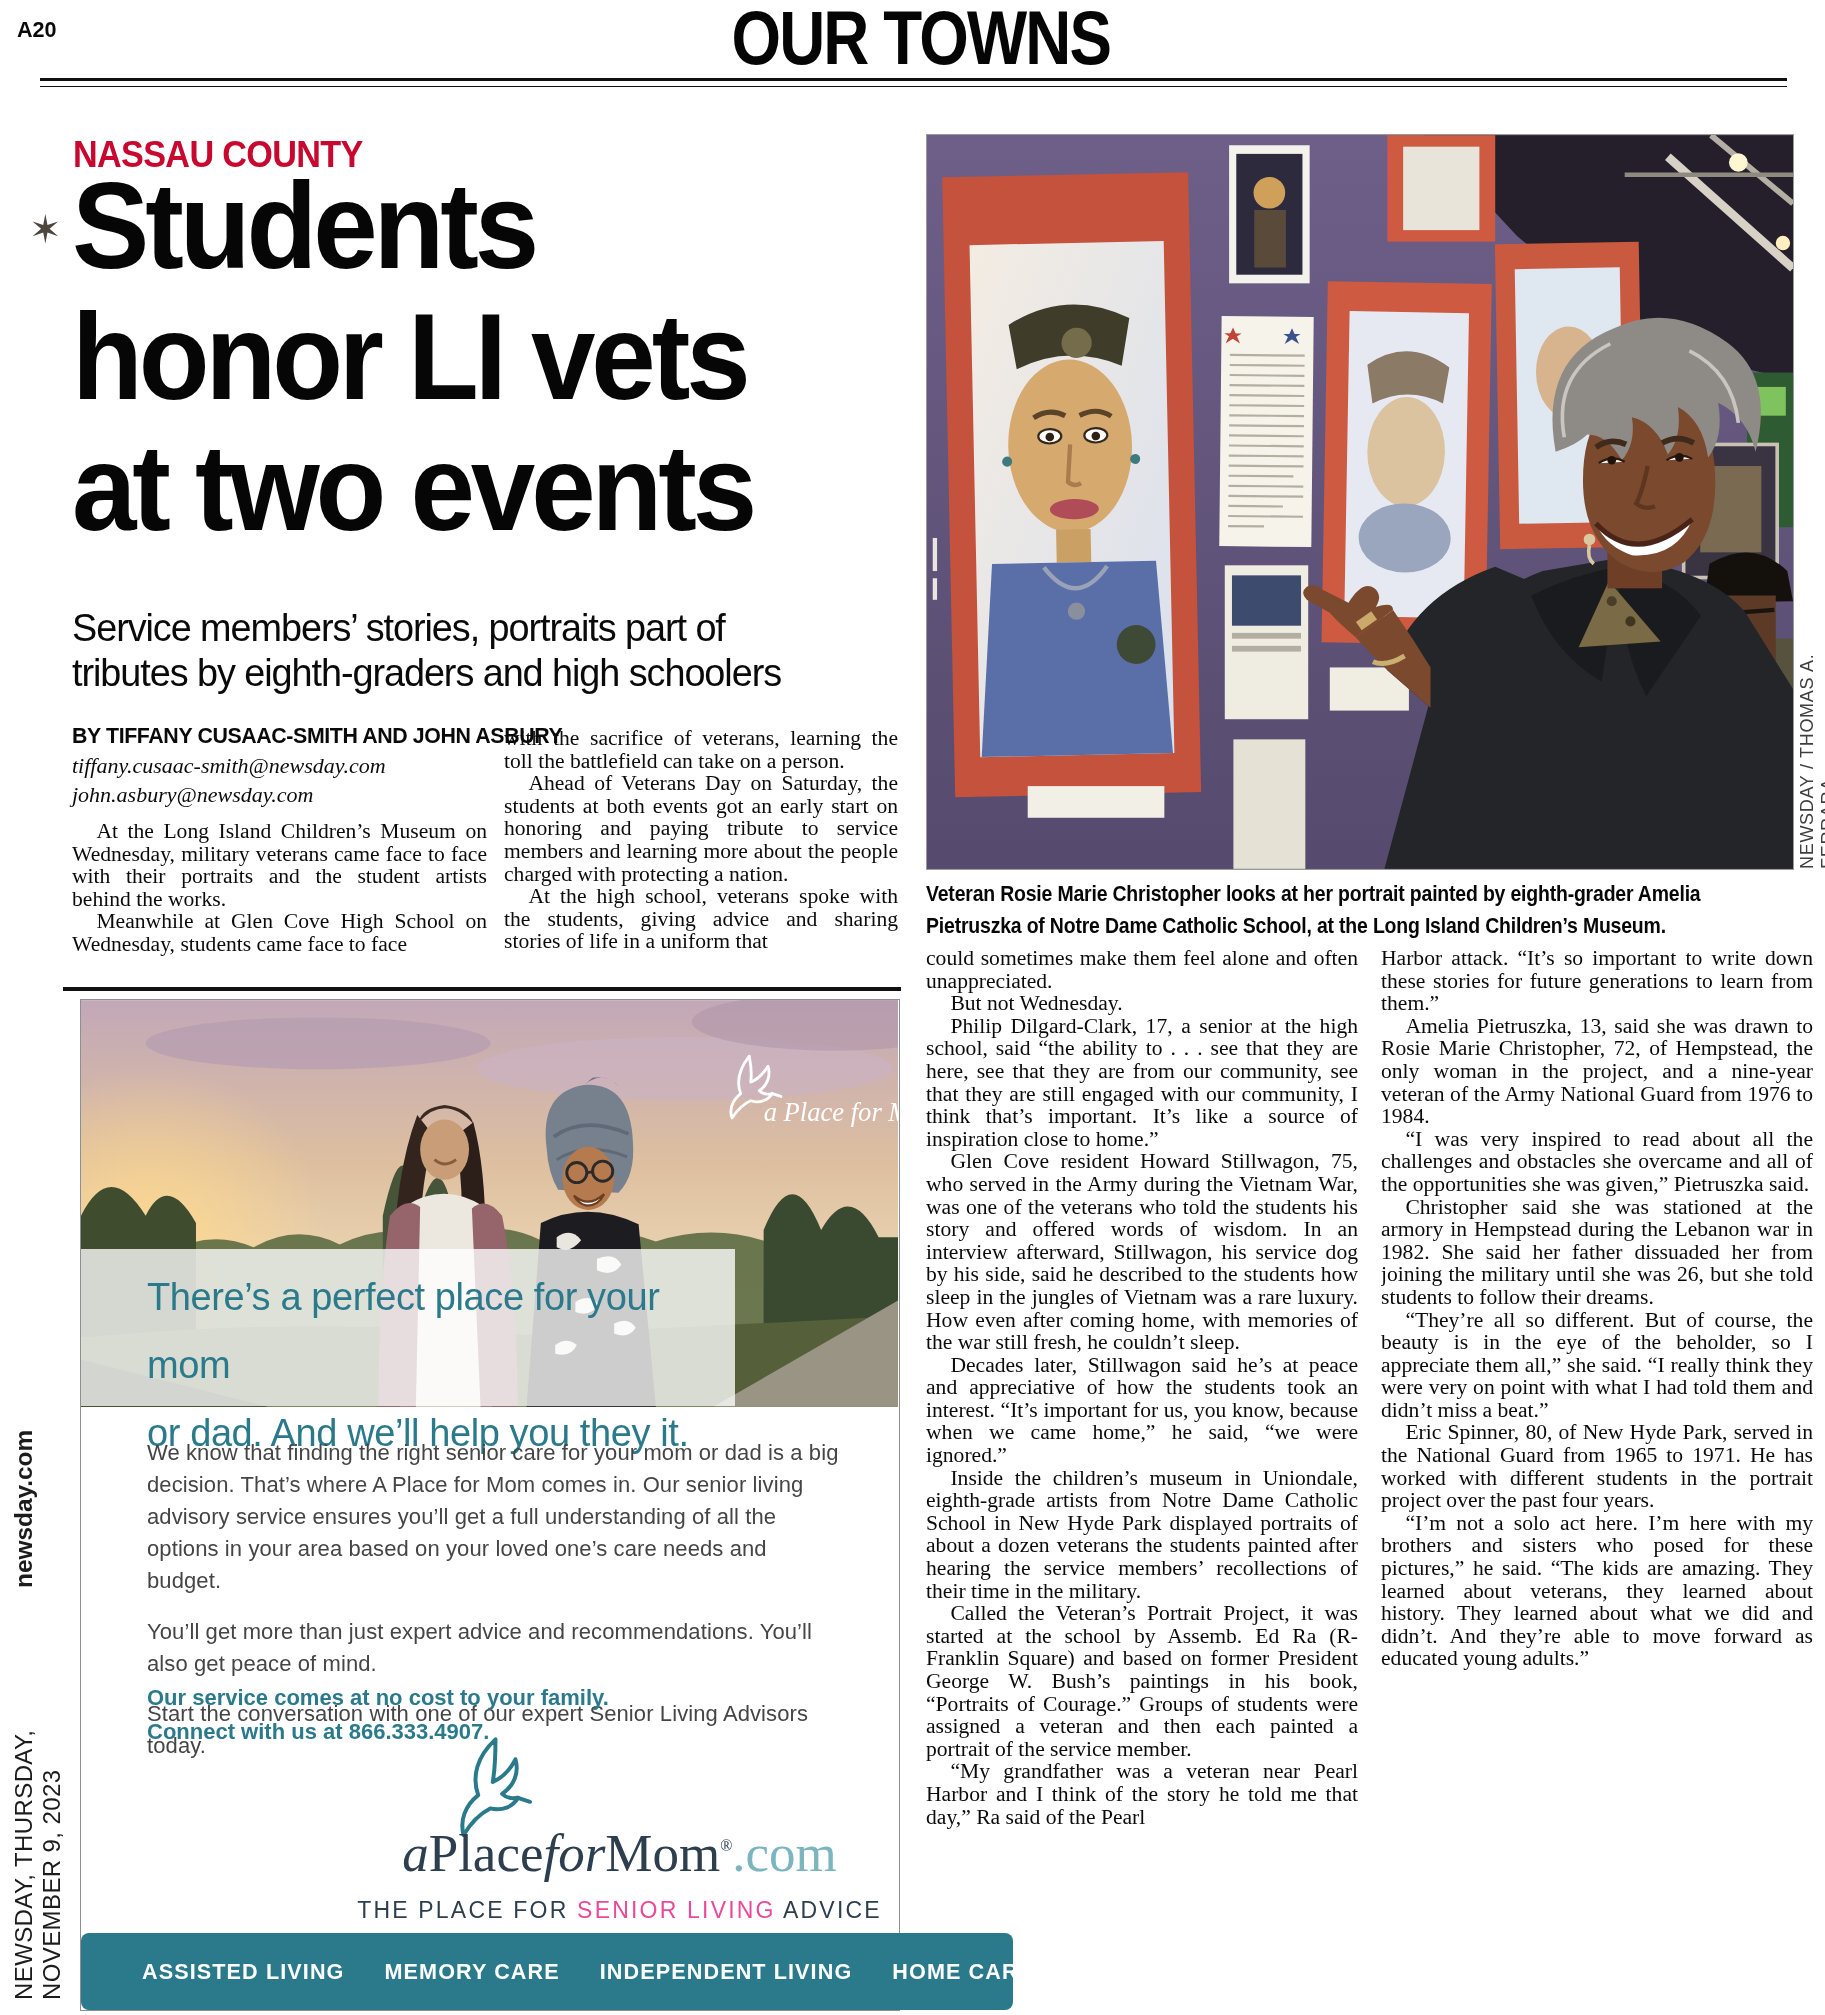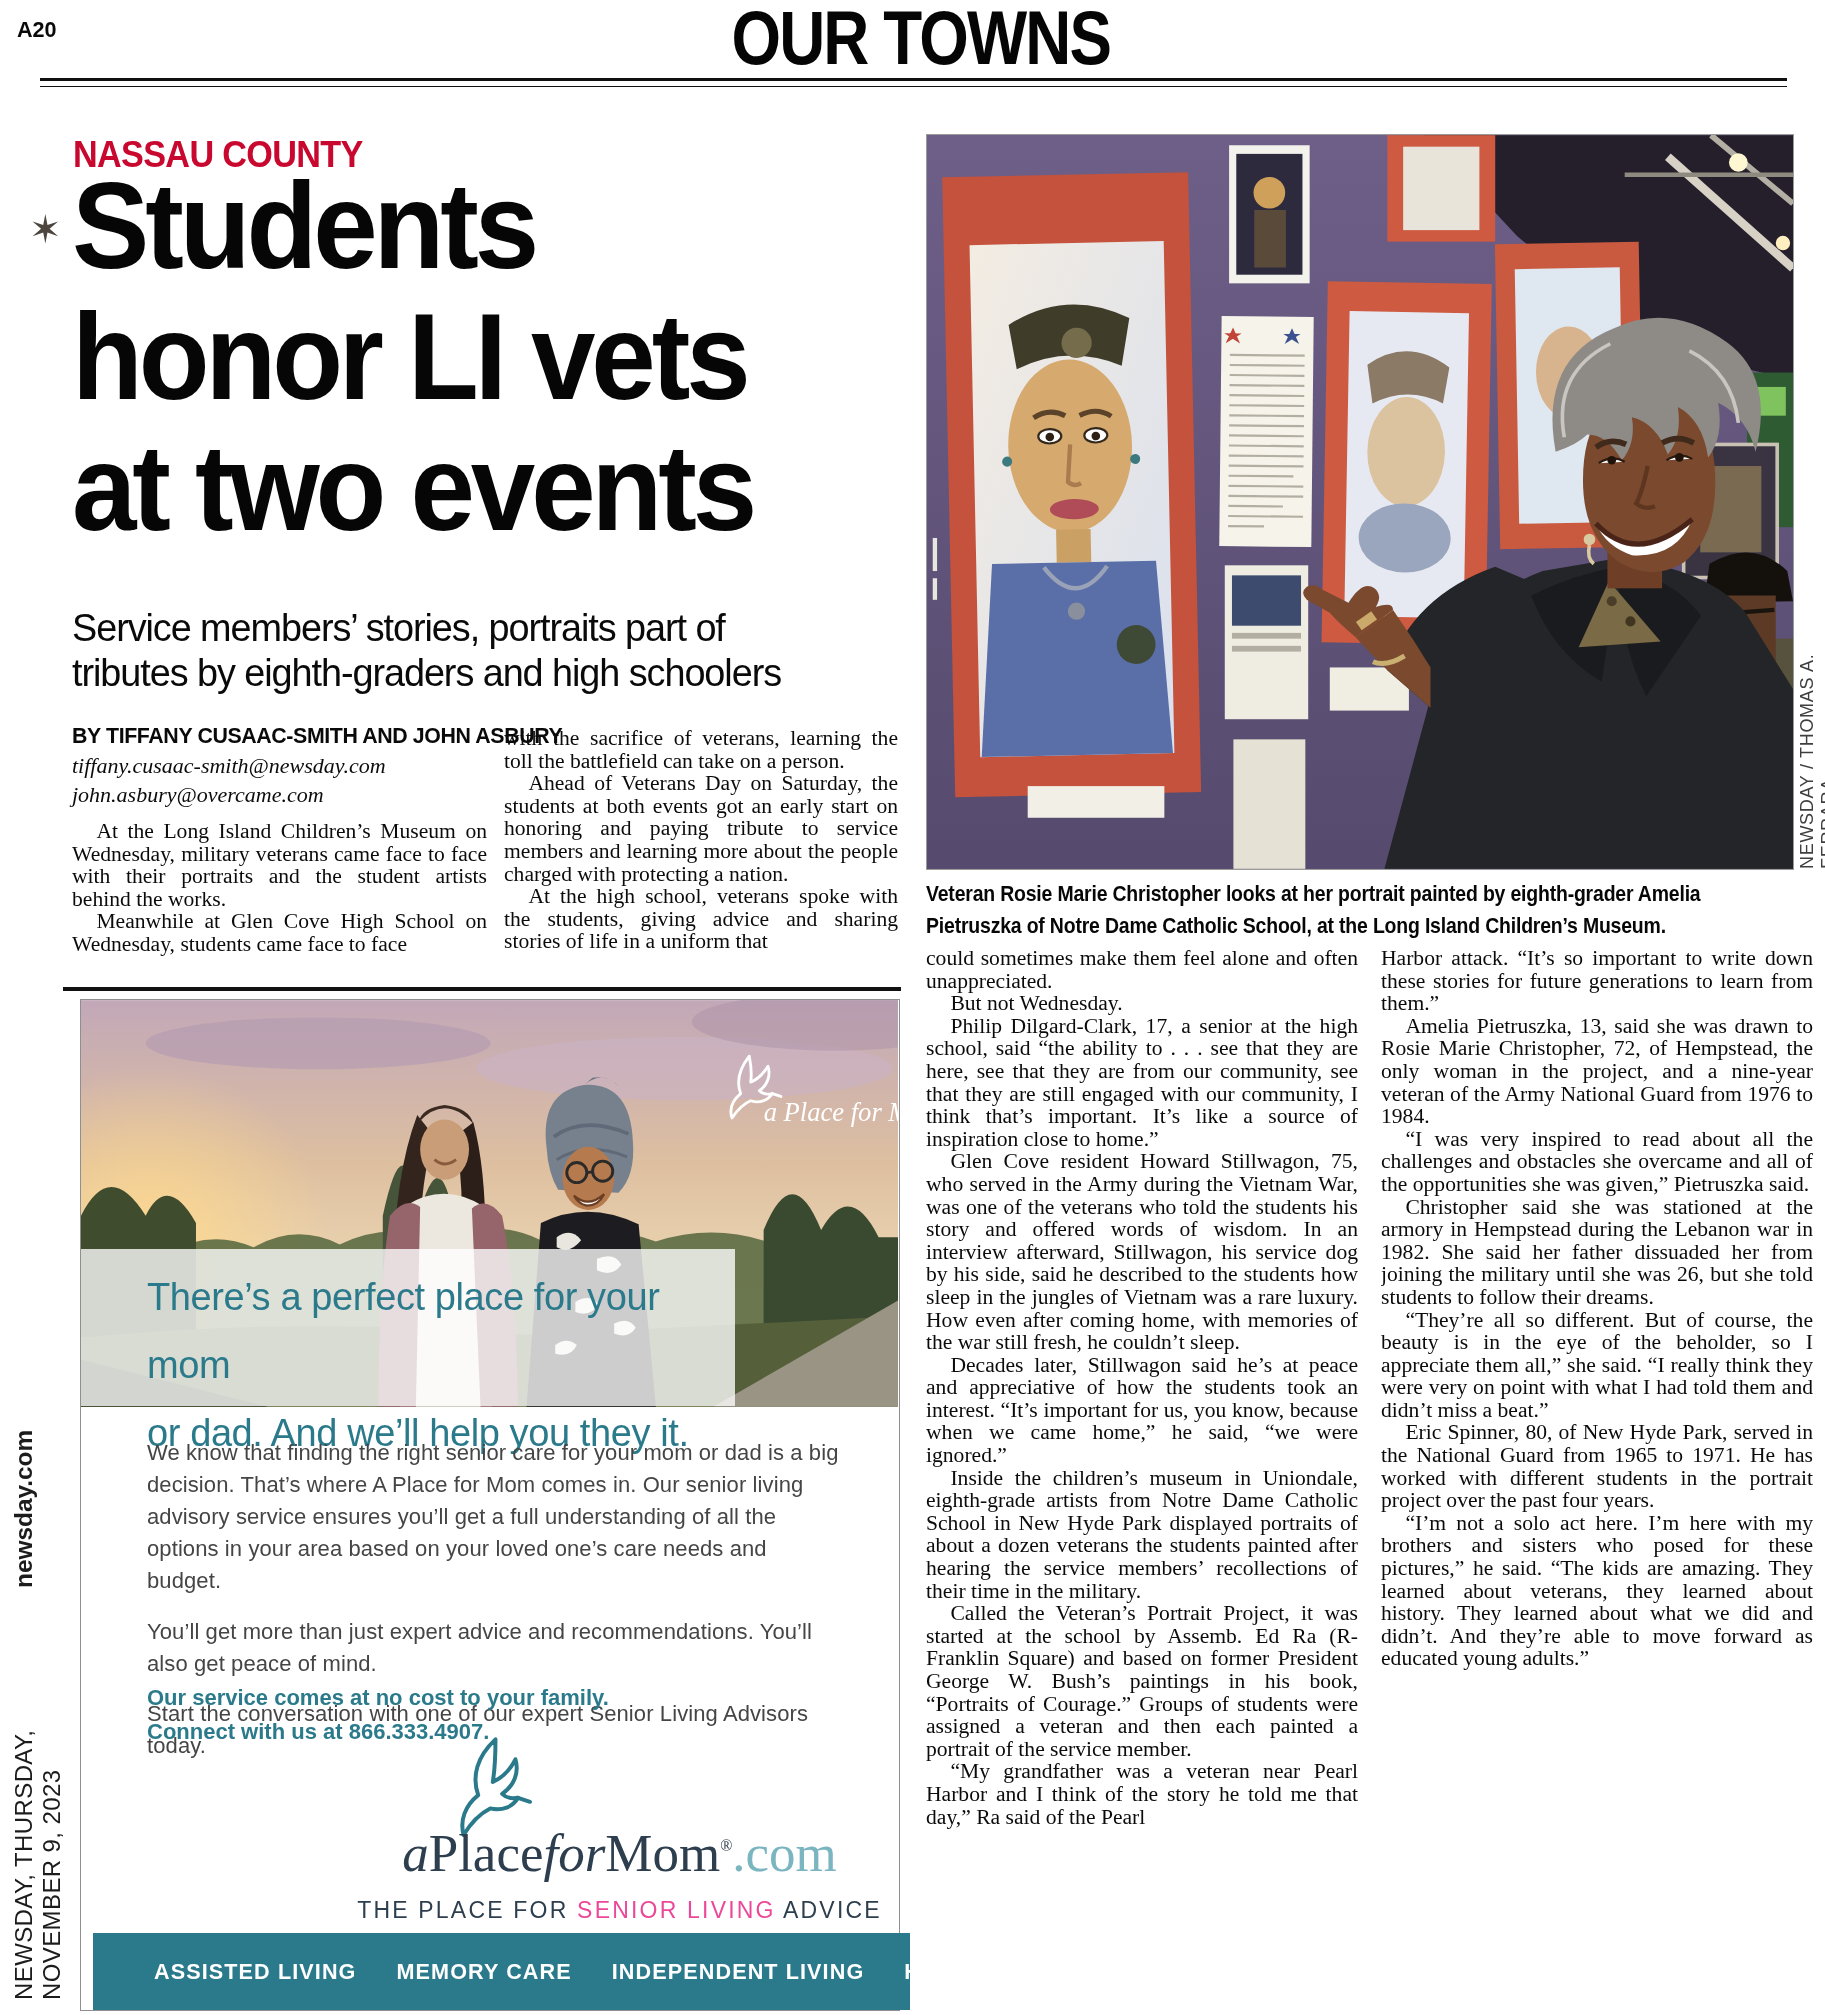--- a/index.html
+++ b/index.html
@@ -72,22 +72,22 @@
       color:#2b7a8b;}
   .ad-bird{position:absolute;left:368px;top:734px;width:85px;height:109px;}
   .ad-logo{position:absolute;left:237px;top:823px;width:603px;text-align:center;white-space:nowrap;
       font-family:"Liberation Serif",serif;color:#2d3e4e;font-size:53px;}
   .ad-logo .it{font-style:italic;}
   .ad-logo .reg{font-size:16px;vertical-align:20px;}
   .ad-logo .com{color:#7ab5c0;}
   .ad-logo-tag{position:absolute;left:237px;top:897px;width:603px;text-align:center;
       font:400 23px "Liberation Sans",sans-serif;color:#2d3e4e;letter-spacing:2.2px;white-space:nowrap;}
   .ad-logo-tag .hl{color:#ec4899;}
-  .ad-bar{position:absolute;left:12px;bottom:0;width:817px;height:77px;background:#2b7a8b;
-      display:flex;align-items:center;gap:40px;padding-left:61px;box-sizing:border-box;}
+  .ad-bar{position:absolute;left:0;bottom:0;width:932px;height:77px;background:#2b7a8b;
+      display:flex;align-items:center;gap:40px;padding-left:61px;box-sizing:border-box;border-radius:8px;}
   .ad-bar span{font:700 21.6px "Liberation Sans",sans-serif;color:#fff;letter-spacing:1.1px;white-space:nowrap;}
 </style>
 </head>
 <body>
 
 <div class="page">
 
   <div class="pagenum">A20</div>
   <div class="section-title">
     <span>OUR TOWNS</span>
@@ -102,21 +102,21 @@
     <div>honor LI vets</div>
     <div>at two events</div>
   </div>
   <div class="subhead">
     <div>Service members’ stories, portraits part of</div>
     <div>tributes by eighth-graders and high schoolers</div>
   </div>
   <div class="byline">BY TIFFANY CUSAAC-SMITH AND JOHN ASBURY</div>
   <div class="emails">
     <div>tiffany.cusaac-smith@newsday.com</div>
-    <div>john.asbury@overcame.com</div>
+    <div>john.asbury@newsday.com</div>
   </div>
 
   <div class="bodycol col1">
       <p>At the Long Island Children’s Museum on Wednesday, military veterans came face to face with their portraits and the student artists behind the works.</p>
       <p>Meanwhile at Glen Cove High School on Wednesday, students came face to face</p>
     </div>
   <div class="bodycol col2 cont">
       <p>with the sacrifice of veterans, learning the toll the battlefield can take on a person.</p>
       <p>Ahead of Veterans Day on Saturday, the students at both events got an early start on honoring and paying tribute to service members and learning more about the people charged with protecting a nation.</p>
       <p>At the high school, veterans spoke with the students, giving advice and sharing stories of life in a uniform that</p>

